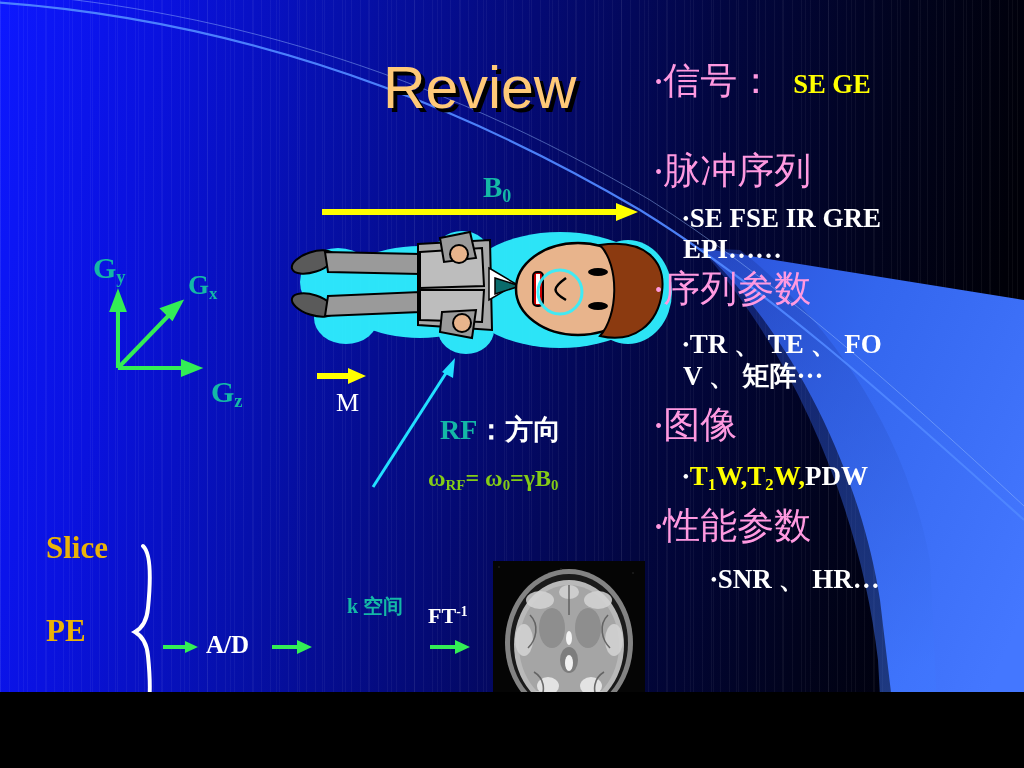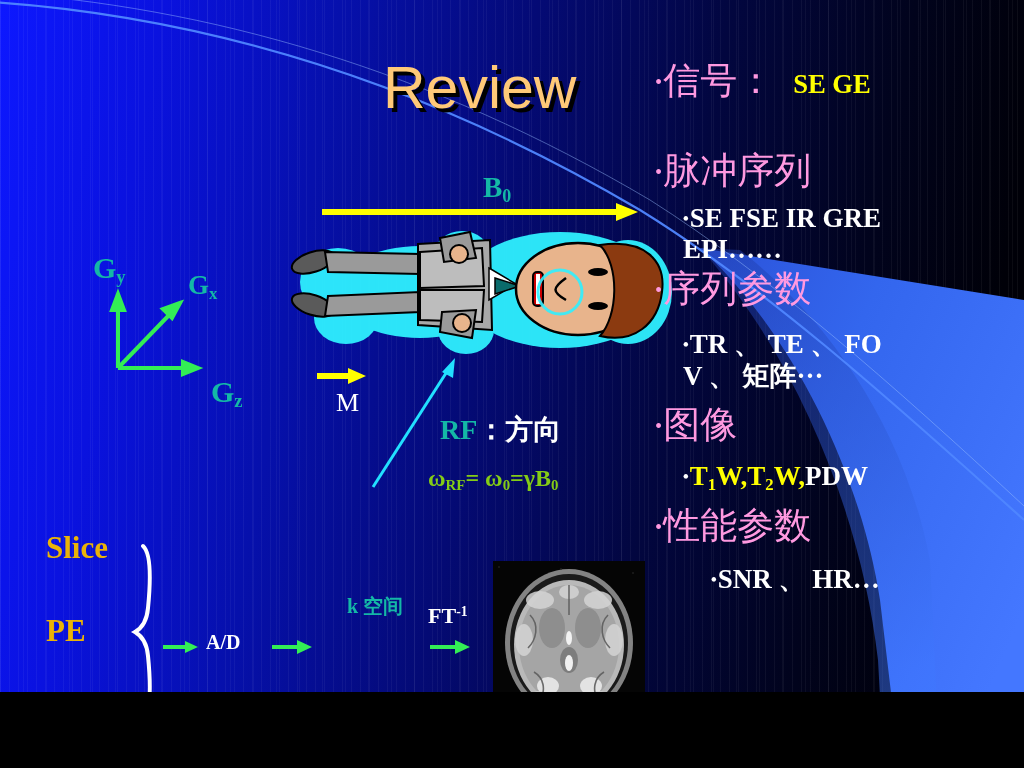--- a/index.html
+++ b/index.html
@@ -56,21 +56,21 @@
   #g-x{left:188px;top:272px;font-size:27px;font-weight:bold;}
   #g-z{left:211px;top:345px;font-size:30px;font-weight:bold;margin-top:32px;}
   #b0{left:483px;top:173px;font-size:29px;font-weight:bold;}
   #m-lbl{left:336px;top:390px;font-size:26px;}
   #rf-line{left:440px;top:416px;font-size:28px;font-weight:bold;}
   #rf-formula{left:420px;top:466px;font-size:24px;font-weight:bold;color:#84cc16;margin-left:8px;}
 
   #slice-lbl{left:46px;top:532px;font-size:31px;font-weight:bold;}
   #pe-lbl{left:46px;top:615px;font-size:31px;font-weight:bold;}
   #fe-lbl{left:46px;top:695px;font-size:31px;font-weight:bold;}
-  #ad-lbl{left:206px;top:632px;font-size:20px;font-weight:bold;}
+  #ad-lbl{left:206px;top:632px;font-size:25px;font-weight:bold;}
   #k-lbl{left:330px;top:596px;font-size:20px;font-weight:bold;text-align:center;width:90px;line-height:1.08;}
   #ft-lbl{left:428px;top:605px;font-size:22px;font-weight:bold;}
   
   #right-col{
     position:absolute;left:655px;top:62px;width:369px;height:706px;
   }
   .b1{
     font-size:37px;line-height:1.0;color:#ff99e0;
     font-family:"Liberation Serif", serif;white-space:nowrap;
   }

